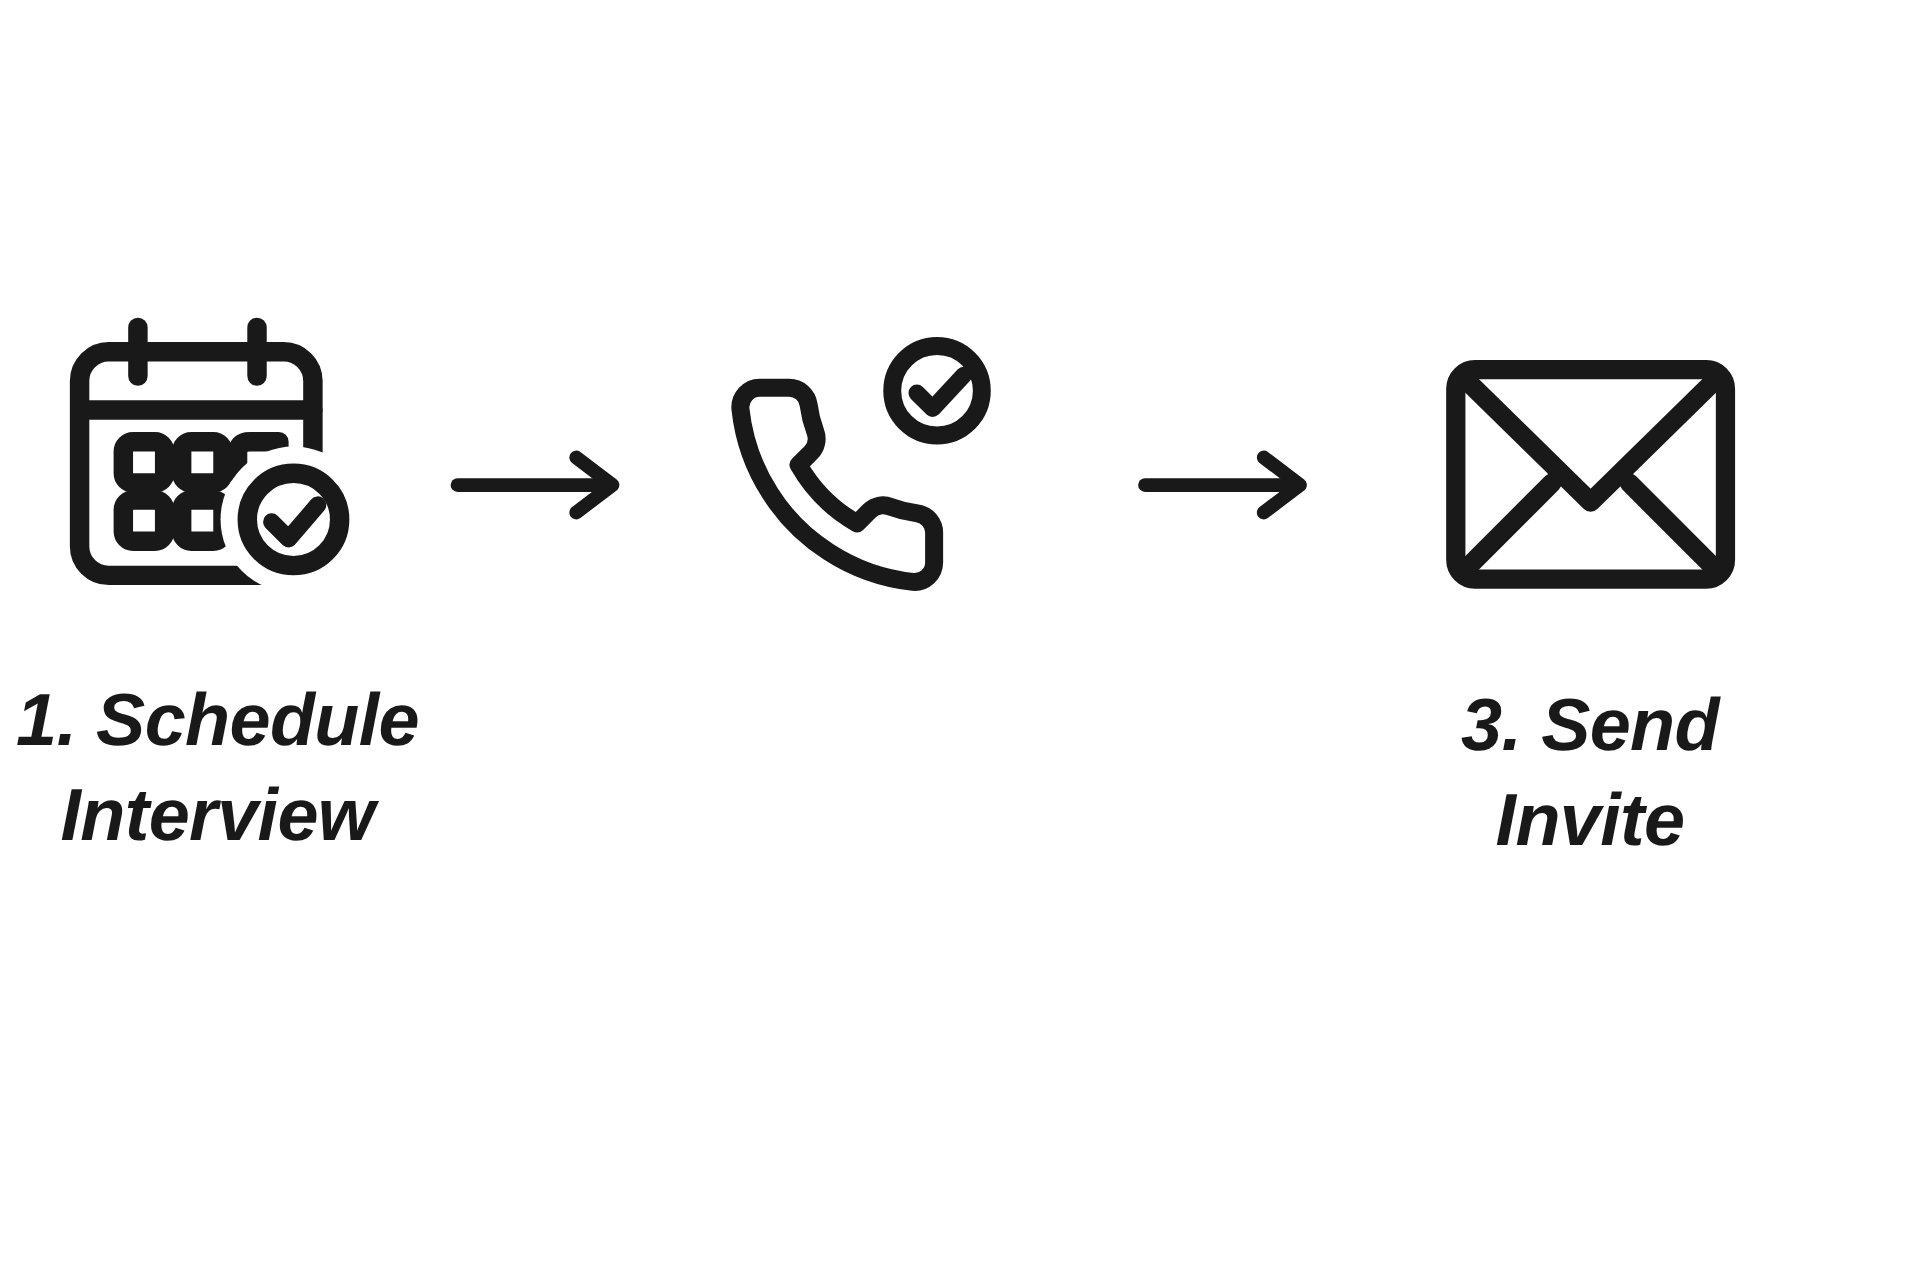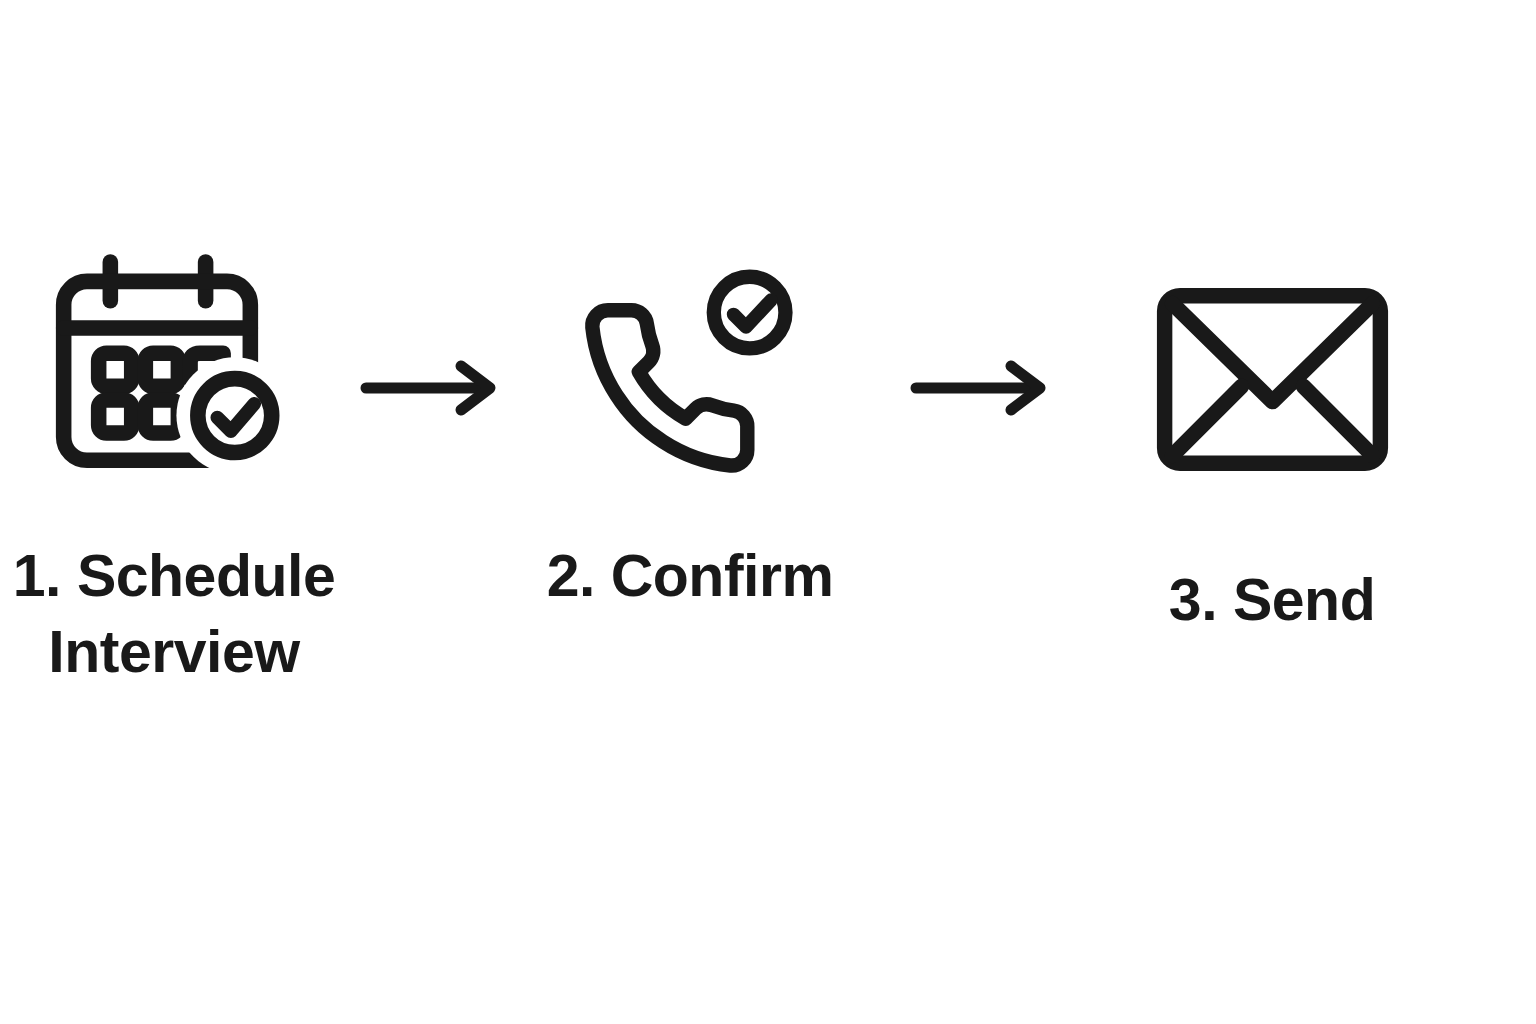--- a/index.html
+++ b/index.html
@@ -8,21 +8,21 @@
   }
   html,body{margin:0;padding:0;}
   body{
     width:1536px;height:1024px;
     background:var(--bg);
     font-family:"Liberation Sans", sans-serif;
     overflow:hidden;
     position:relative;
   }
   .canvas{
-    position:absolute;left:0;top:0;width:1536px;height:1024px;
+    position:absolute;left:0;top:0;width:1536px;height:1024px;font-style:italic;
   }
   .step{position:absolute;}
   .icon-box{position:absolute;}
   .icon-box svg{display:block;}
   .step-label{
     position:absolute;
     width:440px;
     text-align:center;
     font-weight:700;
     font-size:59px;
@@ -88,38 +88,38 @@
 
         <g transform="translate(-4,16) scale(4.35)">
           <path class="stroke" stroke-width="1.85" d="M22 16.92v3a2 2 0 0 1-2.18 2 19.79 19.79 0 0 1-8.63-3.07 19.5 19.5 0 0 1-6-6 19.79 19.79 0 0 1-3.07-8.67A2 2 0 0 1 4.11 2h3a2 2 0 0 1 2 1.72 12.84 12.84 0 0 0 .7 2.81 2 2 0 0 1-.45 2.11L8.09 9.91a16 16 0 0 0 6 6l1.27-1.27a2 2 0 0 1 2.11-.45 12.84 12.84 0 0 0 2.81.7A2 2 0 0 1 22 16.92z"></path>
         </g>
 
         <circle class="stroke" stroke-width="8" cx="93" cy="26" r="20"></circle>
         <path class="stroke" stroke-width="7.5" d="M84 27 L91 34 L105 19"></path>
       </svg>
     </div>
     <div class="step-label" style="left:470px;top:538px;">
-      <div>2. Confirm</div>
     </div>
   </div>
 
   <div class="arrow-box" style="left:908px;top:358px;">
     <svg width="145" height="60" viewBox="0 0 145 60">
       <path class="stroke" stroke-width="11" d="M8 30 H128"></path>
       <path class="stroke" stroke-width="11" d="M103 8 L132 30 L103 52"></path>
     </svg>
   </div>
 
   <div class="step">
     <div class="icon-box" style="left:1155px;top:286px;">
       <svg width="235" height="187" viewBox="0 0 122 97">
         <rect class="stroke" stroke-width="8" x="5" y="5" width="112" height="87" rx="8"></rect>
         <path class="stroke" stroke-width="8" d="M9 9 L61 60 L113 9"></path>
         <path class="stroke" stroke-width="8" d="M9 88 L45 52"></path>
         <path class="stroke" stroke-width="8" d="M113 88 L77 52"></path>
       </svg>
     </div>
-    <div class="step-label" style="left:1052px;top:562px;">
+    <div class="step-label" style="left:1052px;top:542px;">
       <div>3. Send</div>
+      <div>Invite</div>
     </div>
   </div>
 
 </div>
 
 </body></html>

